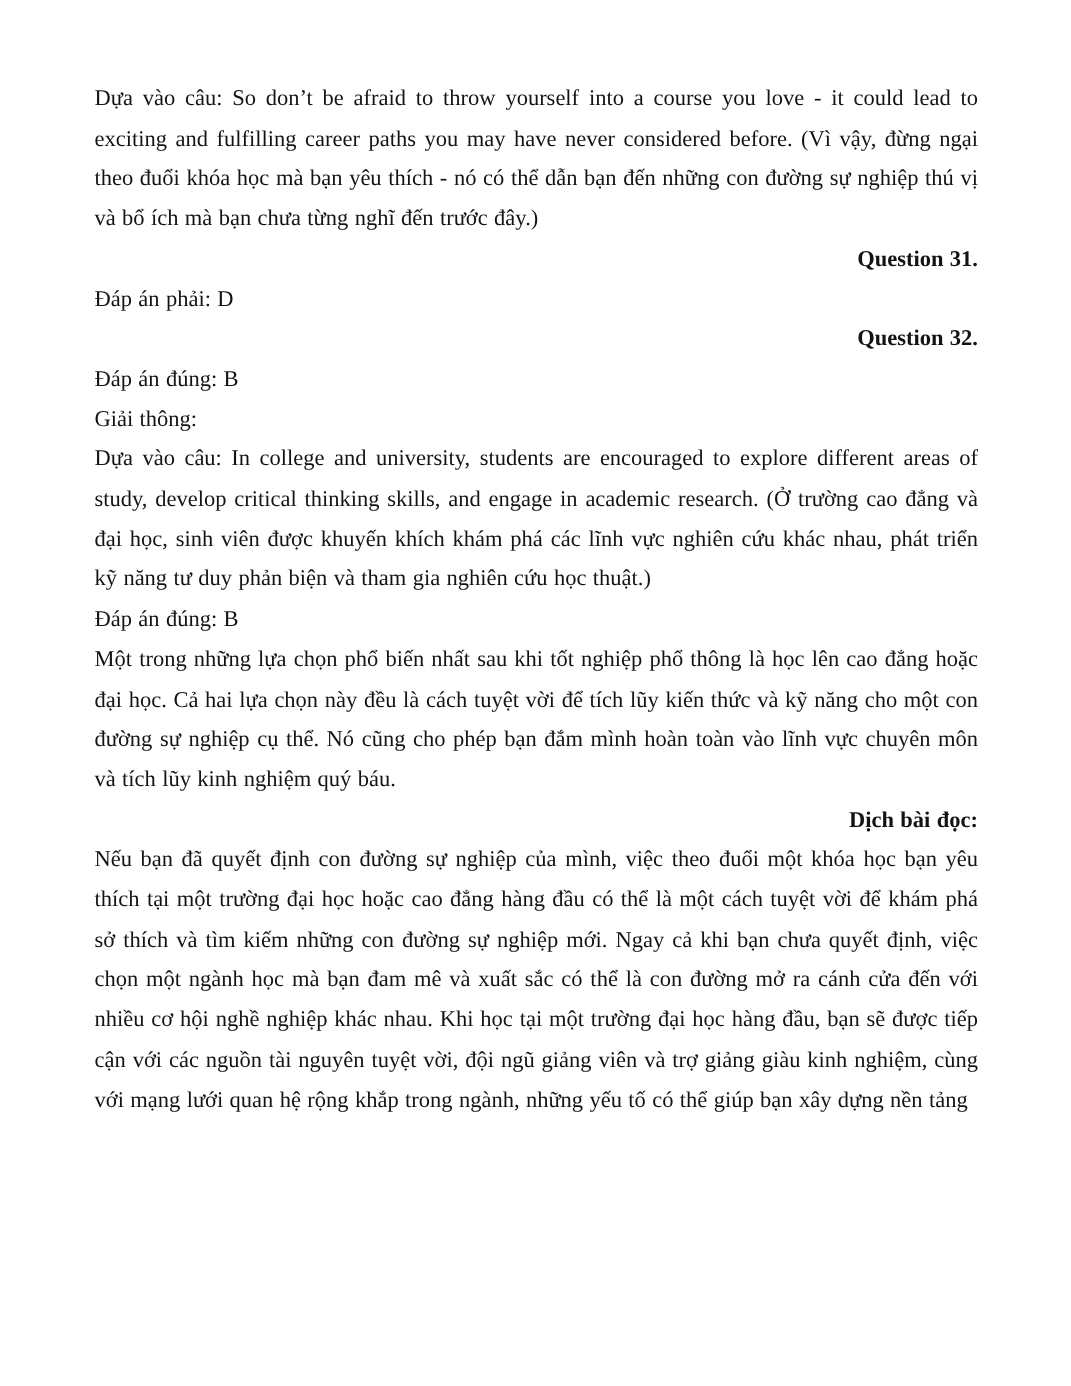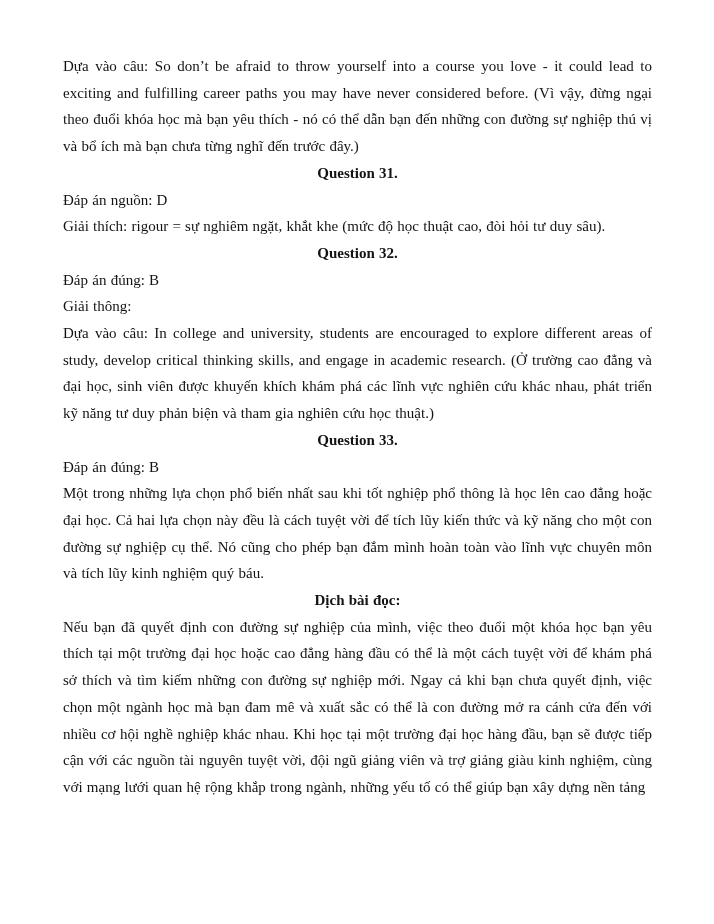--- a/index.html
+++ b/index.html
@@ -24,33 +24,31 @@
     color: #131313;
   }
   .block {
     margin: 0;
     text-align: justify;
     text-justify: inter-word;
     word-spacing: 0.5px;
   }
   .heading {
     font-weight: bold;
-    text-align: center;
+    text-align: right;
   }
 </style>
 </head>
 <body>
 
 <div class="page">
   <p class="block">Dựa vào câu: So don’t be afraid to throw yourself into a course you love - it could lead to exciting and fulfilling career paths you may have never considered before. (Vì vậy, đừng ngại theo đuổi khóa học mà bạn yêu thích - nó có thể dẫn bạn đến những con đường sự nghiệp thú vị và bổ ích mà bạn chưa từng nghĩ đến trước đây.)</p>
   <p class="block heading">Question 31.</p>
-  <p class="block">Đáp án nguồn: D</p>
-  <p class="block">Giải thích: rigour = sự nghiêm ngặt, khắt khe (mức độ học thuật cao, đòi hỏi tư duy sâu).</p>
+  <p class="block">Đáp án phải: D</p>
   <p class="block heading">Question 32.</p>
   <p class="block">Đáp án đúng: B</p>
   <p class="block">Giải thông:</p>
   <p class="block">Dựa vào câu: In college and university, students are encouraged to explore different areas of study, develop critical thinking skills, and engage in academic research. (Ở trường cao đẳng và đại học, sinh viên được khuyến khích khám phá các lĩnh vực nghiên cứu khác nhau, phát triển kỹ năng tư duy phản biện và tham gia nghiên cứu học thuật.)</p>
-  <p class="block heading">Question 33.</p>
   <p class="block">Đáp án đúng: B</p>
   <p class="block">Một trong những lựa chọn phổ biến nhất sau khi tốt nghiệp phổ thông là học lên cao đẳng hoặc đại học. Cả hai lựa chọn này đều là cách tuyệt vời để tích lũy kiến thức và kỹ năng cho một con đường sự nghiệp cụ thể. Nó cũng cho phép bạn đắm mình hoàn toàn vào lĩnh vực chuyên môn và tích lũy kinh nghiệm quý báu.</p>
   <p class="block heading">Dịch bài đọc:</p>
   <p class="block">Nếu bạn đã quyết định con đường sự nghiệp của mình, việc theo đuổi một khóa học bạn yêu thích tại một trường đại học hoặc cao đẳng hàng đầu có thể là một cách tuyệt vời để khám phá sở thích và tìm kiếm những con đường sự nghiệp mới. Ngay cả khi bạn chưa quyết định, việc chọn một ngành học mà bạn đam mê và xuất sắc có thể là con đường mở ra cánh cửa đến với nhiều cơ hội nghề nghiệp khác nhau. Khi học tại một trường đại học hàng đầu, bạn sẽ được tiếp cận với các nguồn tài nguyên tuyệt vời, đội ngũ giảng viên và trợ giảng giàu kinh nghiệm, cùng với mạng lưới quan hệ rộng khắp trong ngành, những yếu tố có thể giúp bạn xây dựng nền tảng</p>
 </div>
 
 </body></html>

